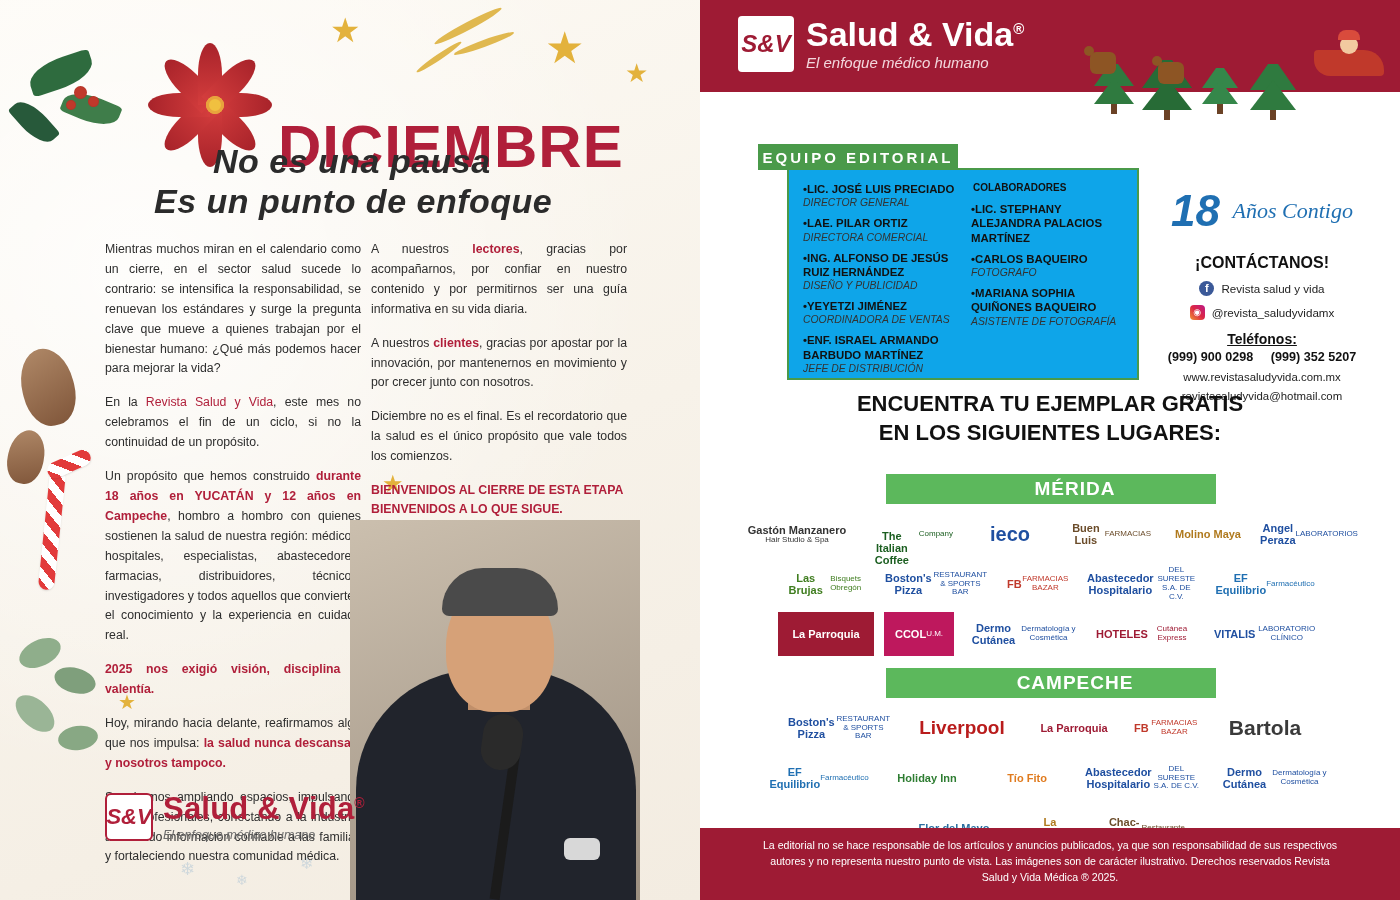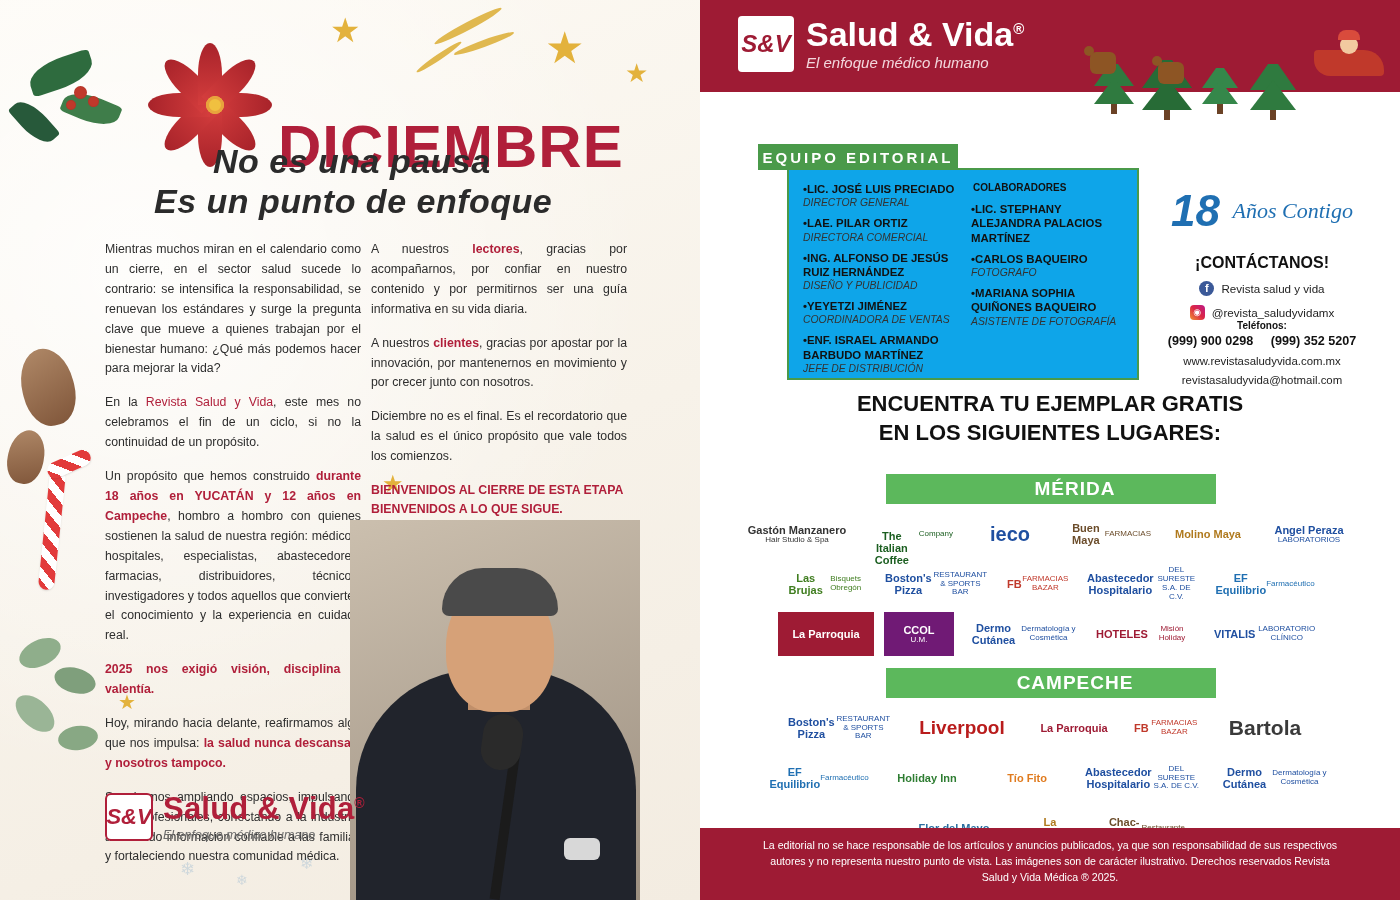--- a/index.html
+++ b/index.html
@@ -151,21 +151,21 @@
   .colab-head { font-size:10px; font-weight:bold; color:#111; margin:0 0 9px 2px; }
 
   .years-block { position:absolute; left:448px; top:186px; width:228px; text-align:center; }
   .years-num { font-size:44px; font-weight:bold; color:#1f6fb2; font-style:italic; display:inline-block; vertical-align:middle; }
   .years-txt { font-size:22px; color:#1f6fb2; font-style:italic; display:inline-block; margin-left:8px; vertical-align:middle; font-family:"Liberation Serif", serif; }
   .contact-head { margin-top:18px; font-size:16px; font-weight:bold; color:#111; }
   .soc-row { display:flex; align-items:center; justify-content:center; gap:7px; margin-top:9px; font-size:11.6px; color:#222; }
   .ic { width:15px; height:15px; border-radius:4px; display:inline-block; }
   .ic-fb { background:#3b5998; color:#fff; font-size:11px; font-weight:bold; text-align:center; line-height:15px; border-radius:50%; }
   .ic-ig { background:linear-gradient(45deg,#f09433,#dc2743,#bc1888); color:#fff; font-size:9px; text-align:center; line-height:15px; }
-  .tel-head { font-size:10px; font-weight:bold; color:#111; }
+  .tel-head { margin-top:11px; font-size:14px; font-weight:bold; color:#111;text-decoration:underline; }
   .tel-nums { margin-top:3px; font-size:12.6px; font-weight:bold; color:#111; }
   .web { margin-top:7px; font-size:11.4px; color:#222; }
 
   .find-title {
     position:absolute; left:0; top:390px; width:700px; text-align:center;
     font-size:22px; font-weight:bold; color:#111; line-height:1.3;
   }
   .city-band {
     position:absolute; height:30px; background:#5cb85c; color:#ffffff;
     font-size:19px; font-weight:bold; display:flex; align-items:center; justify-content:center;
@@ -430,25 +430,25 @@
       <div class="brand" style="width:108px;flex-direction:column;">
           <span style="display:block;">Gastón Manzanero</span>
           <span style="display:block;font-size:8px;font-weight:normal;">Hair Studio &amp; Spa</span>
         </div>
       <div class="brand" style="width:96px;color:#1b5e20;">
           <span style="display:block;margin-top:28px;">The Italian Coffee</span>
           <span style="display:block;font-size:8px;font-weight:normal;">Company</span>
         </div>
       <div class="brand" style="width:86px;font-size:20px;color:#1f4fa0;">ieco</div>
       <div class="brand" style="width:92px;color:#6b4c2a;">
-          <span style="display:block;">Buen Maya</span>
+          <span style="display:block;">Buen Luis</span>
           <span style="display:block;font-size:8px;font-weight:normal;">FARMACIAS</span>
         </div>
       <div class="brand" style="width:86px;color:#b07a1e;">Molino Maya</div>
-      <div class="brand" style="width:96px;color:#1f4fa0;flex-direction:column;">
+      <div class="brand" style="width:96px;color:#1f4fa0;">
           <span style="display:block;">Angel Peraza</span>
           <span style="display:block;font-size:8px;font-weight:normal;">LABORATORIOS</span>
         </div>
       <div class="brand" style="width:88px;color:#3f7d1f;">
           <span style="display:block;">Las Brujas</span>
           <span style="display:block;font-size:8px;font-weight:normal;">Bisquets Obregón</span>
         </div>
       <div class="brand" style="width:112px;color:#1f4fa0;">
           <span style="display:block;">Boston's Pizza</span>
           <span style="display:block;font-size:8px;font-weight:normal;">RESTAURANT &amp; SPORTS BAR</span>
@@ -459,31 +459,31 @@
         </div>
       <div class="brand" style="width:120px;color:#1f4fa0;">
           <span style="display:block;">Abastecedor Hospitalario</span>
           <span style="display:block;font-size:8px;font-weight:normal;">DEL SURESTE S.A. DE C.V.</span>
         </div>
       <div class="brand" style="width:104px;color:#1f6fb2;">
           <span style="display:block;">EF Equilibrio</span>
           <span style="display:block;font-size:8px;font-weight:normal;">Farmacéutico</span>
         </div>
       <div class="brand" style="width:96px;background:#9e1b34;color:#fff;">La Parroquia</div>
-      <div class="brand" style="width:70px;background:#701a75;color:#fff;flex-direction:column;">
+      <div class="brand" style="width:70px;background:#be185d;color:#fff;">
           <span style="display:block;">CCOL</span>
           <span style="display:block;font-size:8px;font-weight:normal;">U.M.</span>
         </div>
       <div class="brand" style="width:118px;color:#1f4fa0;">
           <span style="display:block;">Dermo Cutánea</span>
           <span style="display:block;font-size:8px;font-weight:normal;">Dermatología y Cosmética</span>
         </div>
       <div class="brand" style="width:108px;color:#9e1b34;">
           <span style="display:block;">HOTELES</span>
-          <span style="display:block;font-size:8px;font-weight:normal;">Misión Holiday</span>
+          <span style="display:block;font-size:8px;font-weight:normal;">Cutánea Express</span>
         </div>
       <div class="brand" style="width:112px;color:#1f4fa0;">
           <span style="display:block;">VITALIS</span>
           <span style="display:block;font-size:8px;font-weight:normal;">LABORATORIO CLÍNICO</span>
         </div>
     </div>
 
     <div class="city-band band-campeche">CAMPECHE</div>
 
     <div class="logo-grid grid-campeche">

